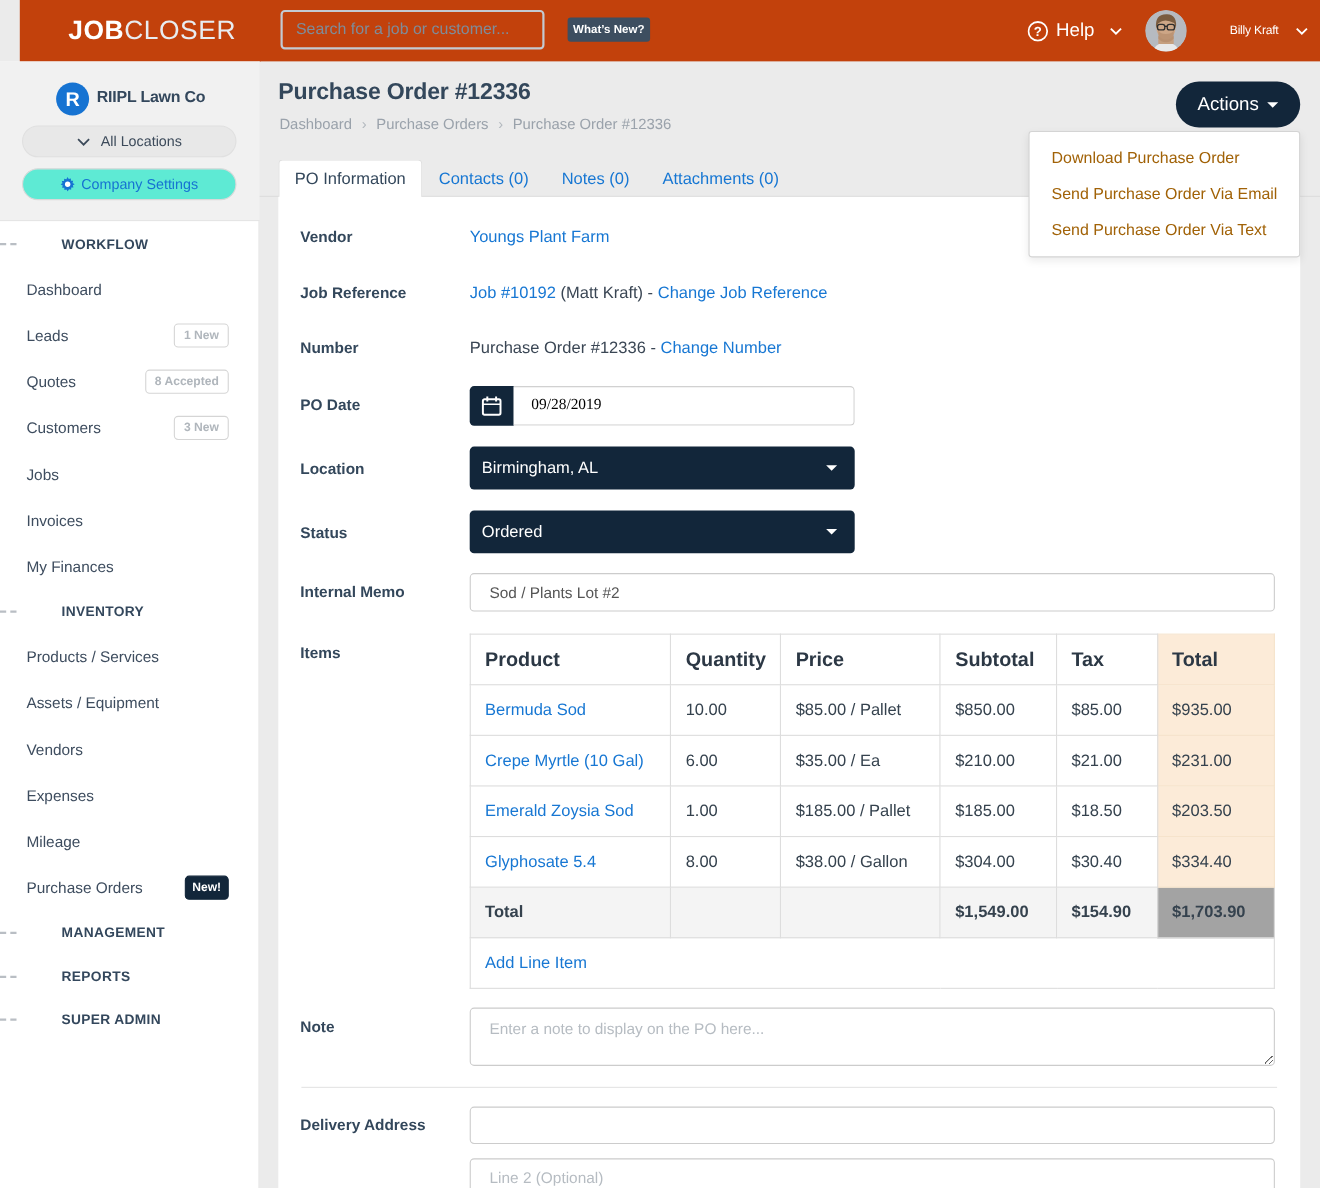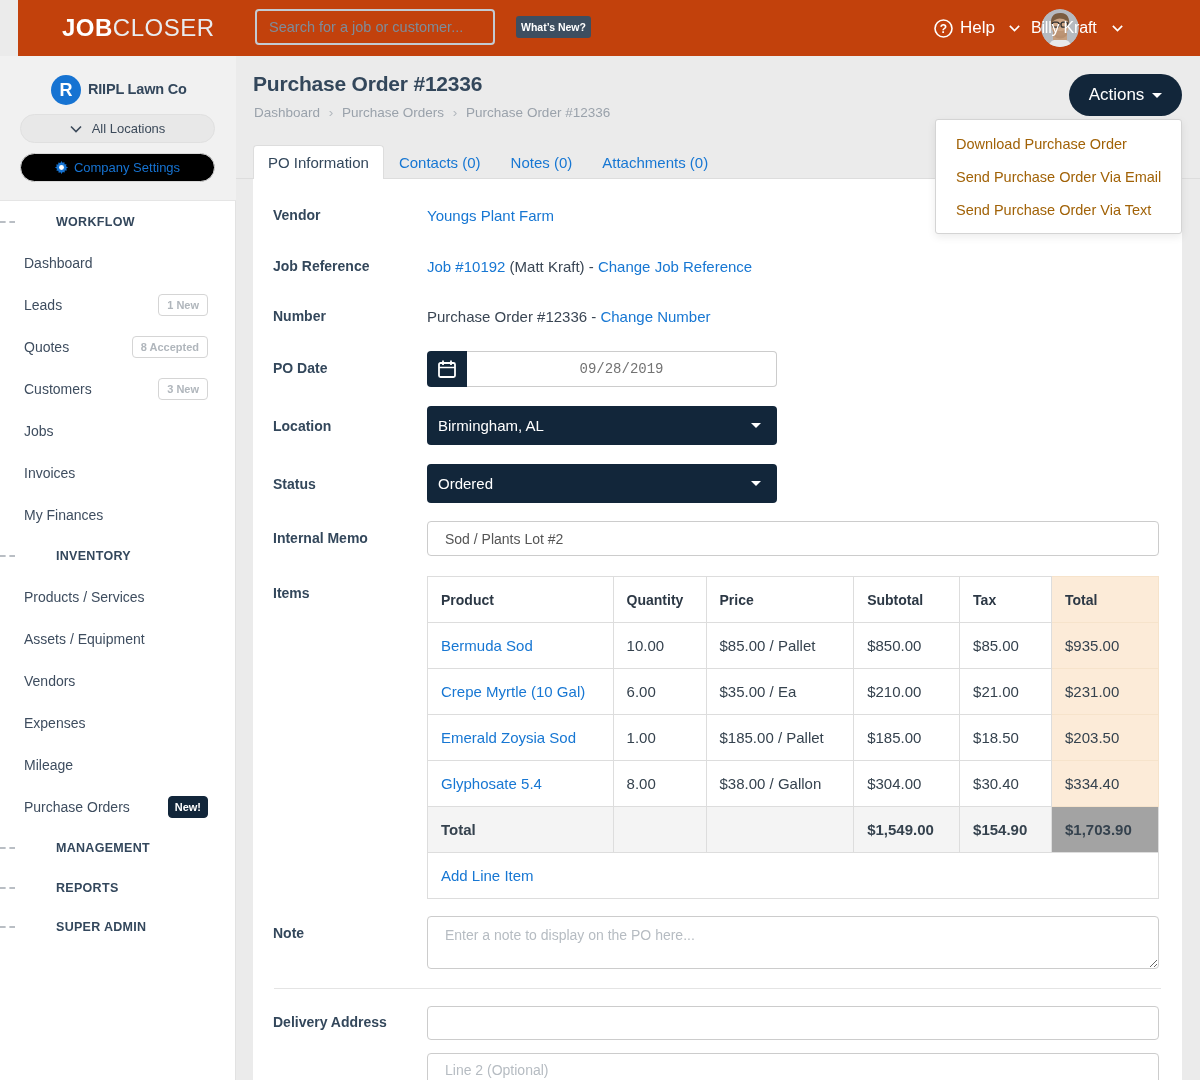--- a/index.html
+++ b/index.html
@@ -9,32 +9,32 @@
 
 #navbar { position:absolute; left:0; top:0; width:1200px; height:56px; background:#c2410c;margin-left:18px; }
 #logo { position:absolute; left:44px; top:14px; font-size:24px; color:#fff; letter-spacing:0.5px; }
 #logo b { font-weight:bold; }
 #logo span { font-weight:normal; color:#e8ecf0; }
 #searchbox { position:absolute; left:237px; top:9px; width:240px; height:36px; background:transparent; border:2px solid #c3cad2; border-radius:4px; color:#e8ecf0; font-size:14.5px; font-family:"Liberation Sans",sans-serif; padding:0 12px; outline:none; }
 #searchbox::placeholder { color:#7e8c9a; }
 #whatsnew { position:absolute; left:498px; top:16px; height:22px; background:#3d4e60; border-radius:3px; color:#fff; font-size:10.5px; font-weight:bold; line-height:22px; padding:0 5px; }
 #helpwrap { position:absolute; left:916px; top:0; height:56px; display:flex; align-items:center; color:#fff; }
 #helptext { font-size:17px; margin-left:7px; }
-#billy { position:absolute; left:1013px; top:0; height:56px; display:flex; align-items:center; color:#fff; font-size:16px; letter-spacing:-0.2px; }
+#billy { position:absolute; left:1100px; top:0; height:56px; display:flex; align-items:center; color:#fff; font-size:11px; letter-spacing:-0.2px; }
 #avatar { position:absolute; left:1023px; top:9px; width:38px; height:38px; border-radius:50%; overflow:hidden; }
 .chev { display:inline-block; width:11px; height:11px; }
 
 
 #sidebar { position:absolute; left:0; top:56px; width:236px; height:1024px; background:#fff; border-right:1px solid #e2e2e2; }
 #sbtop { position:absolute; left:0; top:0; width:236px; height:145px; background:#f1f1f1; border-bottom:1px solid #e5e5e5; }
 #rlogo { position:absolute; left:51px; top:19px; width:30px; height:30px; border-radius:50%; background:#1673d2; color:#fff; text-align:center; line-height:30px; font-size:18px; font-weight:bold; }
 #coname { position:absolute; left:88px; top:25px; font-size:14.5px; font-weight:bold; letter-spacing:-0.2px; color:#33475c; }
 .pill { position:absolute; left:20px; width:195px; height:29px; border-radius:15px; font-size:13px; display:flex; align-items:center; justify-content:center; }
 #alllocs { top:58px; background:#e8e8e8; border:1px solid #e0e0e0; color:#3c4a5a; }
-#cosettings { top:97px; background:#000000; border:1px solid #d9d9d9; color:#1673d2; }
+#cosettings { top:97px; background:#5eead4; border:1px solid #d9d9d9; color:#1673d2; }
 .sbsect { position:relative; height:40px; display:flex; align-items:center;padding-left:32px; }
 .sbsect .dash { position:absolute; left:0; width:15px; border-top:2px dashed #b9bec4; }
 .sbsect .txt { margin-left:24px; font-size:12.5px; font-weight:bold; letter-spacing:0.3px; color:#33475c; }
 .sbitem { position:relative; height:42px; display:flex; align-items:center; font-size:14px; color:#3e4d5f; }
 .sbitem .lbl { margin-left:24px; }
 .badge { position:absolute; right:27px; border:1px solid #d5d5d5; border-radius:4px; color:#b0b6bc; background:#fff; font-size:11px; font-weight:bold; padding:4px 8px; }
 .badge.dark { background:#12263a; color:#fff; border-color:#12263a; padding:4px 6px; }
 #menu { position:absolute; left:0; top:146px; width:235px; }
 
 
@@ -56,30 +56,30 @@
 
 
 #card { position:absolute; left:253px; top:179px; width:929px; height:901px; background:#fff; }
 .flabel { position:absolute; left:273px; font-size:14px; font-weight:bold; color:#33475b; }
 .fval { position:absolute; left:427px; font-size:15px; color:#3a4654; }
 a.blue, .blue { color:#1777d3; text-decoration:none; }
 
 
 #podate { position:absolute; left:427px; top:351px; width:350px; height:36px; }
 #podate .icon { position:absolute; left:0; top:0; width:40px; height:36px; background:#12263a; border-radius:4px 0 0 4px; display:flex; align-items:center; justify-content:center; }
-#podate input { position:absolute; left:40px; top:0; width:310px; height:36px; border:1px solid #ccc; border-left:none; border-radius:0 4px 4px 0; font-size:14px; color:#737373; padding:0 16px; font-family:Liberation Mono, monospace; outline:none;text-align:center; }
+#podate input { position:absolute; left:40px; top:0; width:310px; height:36px; border:1px solid #ccc; border-left:none; border-radius:0 4px 4px 0; font-size:14px; color:#000000; padding:0 16px; font-family:Liberation Serif, serif; outline:none; }
 .nselect { position:absolute; left:427px; width:350px; height:39px; background:#12263a; border-radius:4px; color:#fff; font-size:15px; display:flex; align-items:center; padding:0 11px; }
 .nselect .caret { position:absolute; right:16px; width:0; height:0; border-left:5px solid transparent; border-right:5px solid transparent; border-top:5px solid #fff; }
 .tinput { position:absolute; left:427px; border:1px solid #ccc; border-radius:4px; font-size:14px; color:#555; padding:0 17px; font-family:"Liberation Sans",sans-serif; outline:none; background:#fff; }
 .tinput::placeholder { color:#b6bcc2; }
 
 
 #itable { position:absolute; left:427px; top:576px; width:732px; border-collapse:collapse; font-size:15px; color:#35424e; }
 #itable th, #itable td { border:1px solid #ddd; height:46px; padding:0 13px; text-align:left; font-weight:normal; }
-#itable th { font-weight:bold; color:#2c3845; font-size:14px; }
+#itable th { font-weight:bold; color:#2c3845; font-size:18px; }
 .creamL { background:#fcebd8; border-color:#f6e3cb !important; }
 .creamD { background:#f8dcab; }
 #itable .trow td { background:#f4f4f4; font-weight:bold; }
 #itable .trow td.creamD { background:#a3a3a3; }
 </style>
 </head>
 <body>
 
 <div id="navbar">
   <div id="logo"><b>JOB</b><span>CLOSER</span></div>

